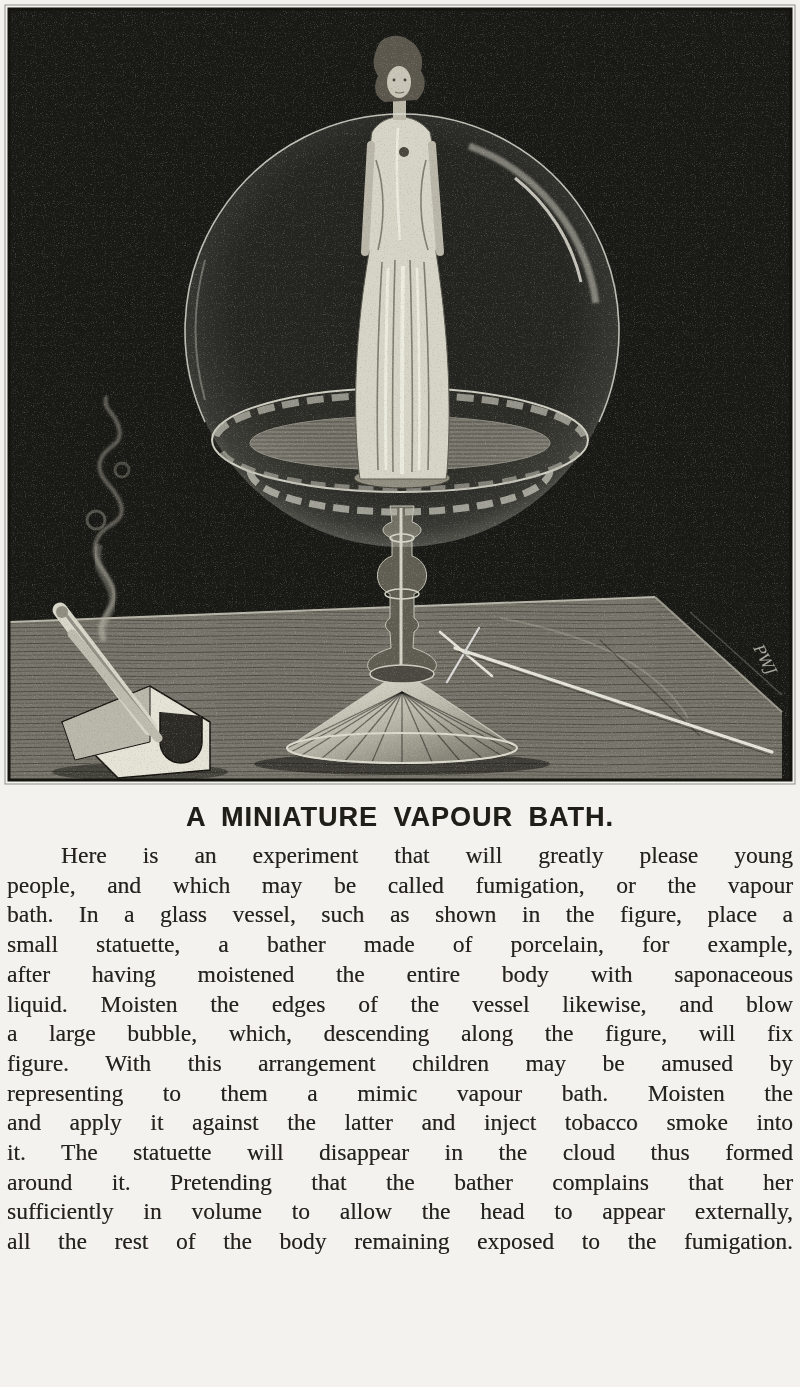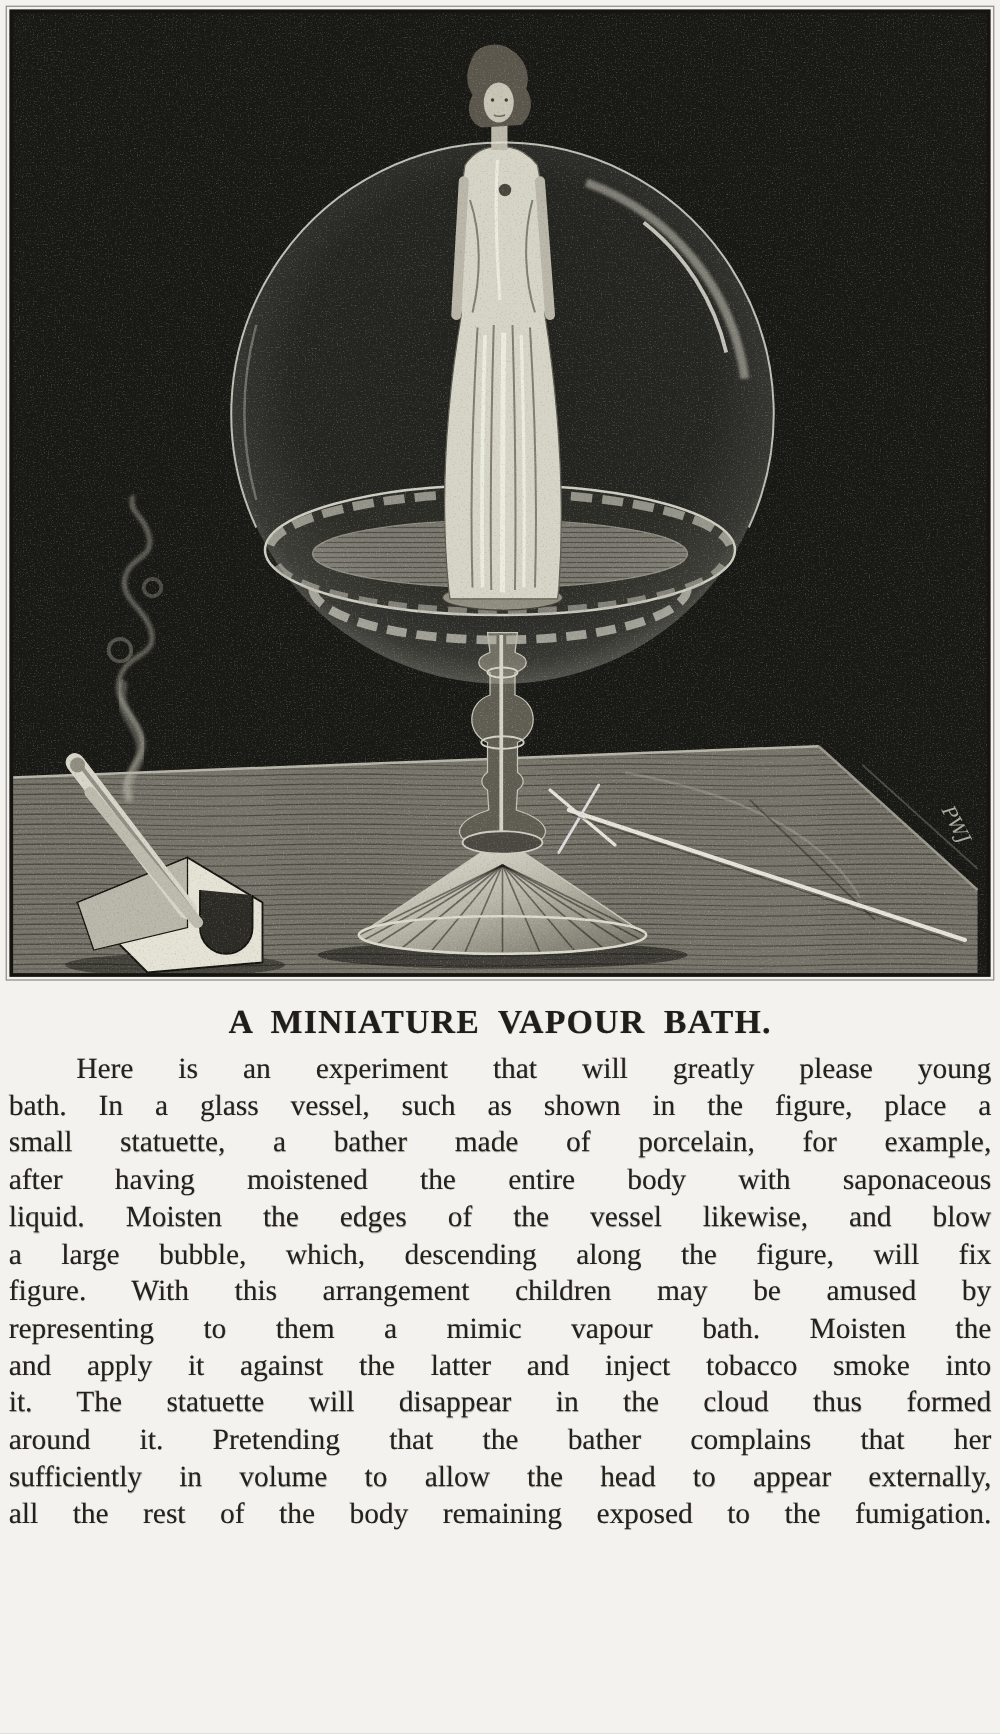--- a/index.html
+++ b/index.html
@@ -6,21 +6,21 @@
   .page{
     width:800px;height:1387px;
     background:#f3f2ee;
     position:relative;
     overflow:hidden;
     font-family:"Liberation Serif", serif;
   }
   .engraving-wrap{display:block;width:800px;height:790px;}
   .title{
     text-align:center;
-    font-family:Liberation Serif, serif;
+    font-family:Liberation Sans, sans-serif;
     font-weight:bold;
     font-size:27px;
     letter-spacing:1px;
     word-spacing:7px;
     margin:12px 0 8px 0;
     color:#201e18;
     text-shadow:0.3px 0.3px 0.6px rgba(55,50,40,0.6);
   }
   .bodytext{
     padding:0 7px;
@@ -209,20 +209,21 @@
     </g>
 
     <rect x="9" y="9" width="782" height="771" fill="none" stroke="#15140f" stroke-width="3"></rect>
     <rect x="5" y="5" width="790" height="779" fill="none" stroke="rgba(21,20,15,0.45)" stroke-width="1"></rect>
   </svg>
 
   <h1 class="title">A MINIATURE VAPOUR BATH.</h1>
 
   <div class="bodytext">
     <div class="line first">Here is an experiment that will greatly please young</div>
+    <div class="line">people, and which may be called fumigation, or the vapour</div>
     <div class="line">bath.  In a glass vessel, such as shown in the figure, place a</div>
     <div class="line">small statuette, a bather made of porcelain, for example,</div>
     <div class="line">after having moistened the entire body with saponaceous</div>
     <div class="line">liquid.  Moisten the edges of the vessel likewise, and blow</div>
     <div class="line">a large bubble, which, descending along the figure, will fix</div>
     <div class="line">figure.  With this arrangement children may be amused by</div>
     <div class="line">representing to them a mimic vapour bath.  Moisten the</div>
     <div class="line">and apply it against the latter and inject tobacco smoke into</div>
     <div class="line">it.  The statuette will disappear in the cloud thus formed</div>
     <div class="line">around it.  Pretending that the bather complains that her</div>

